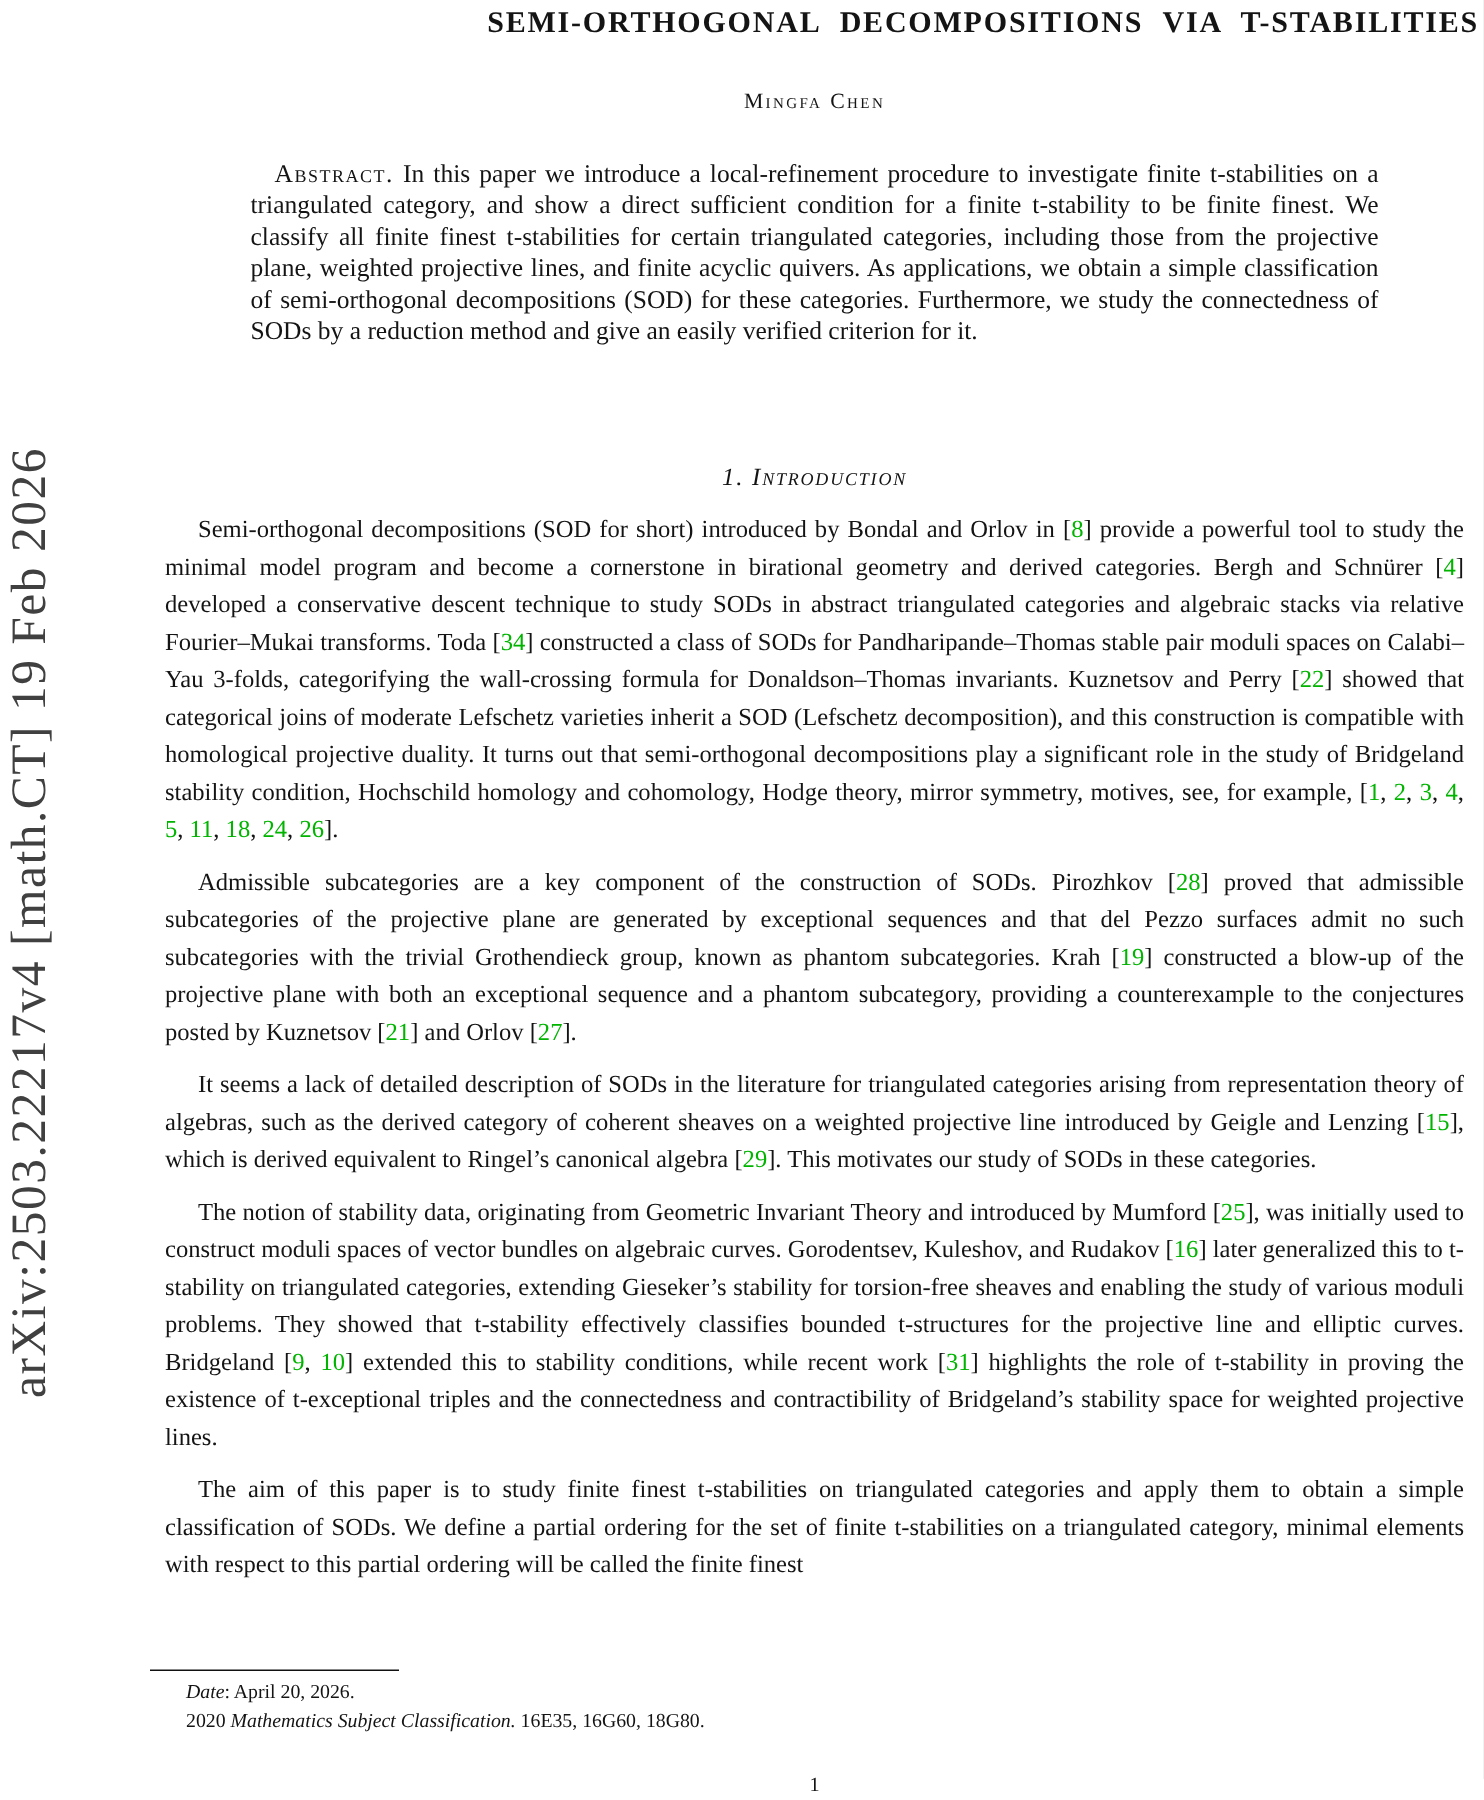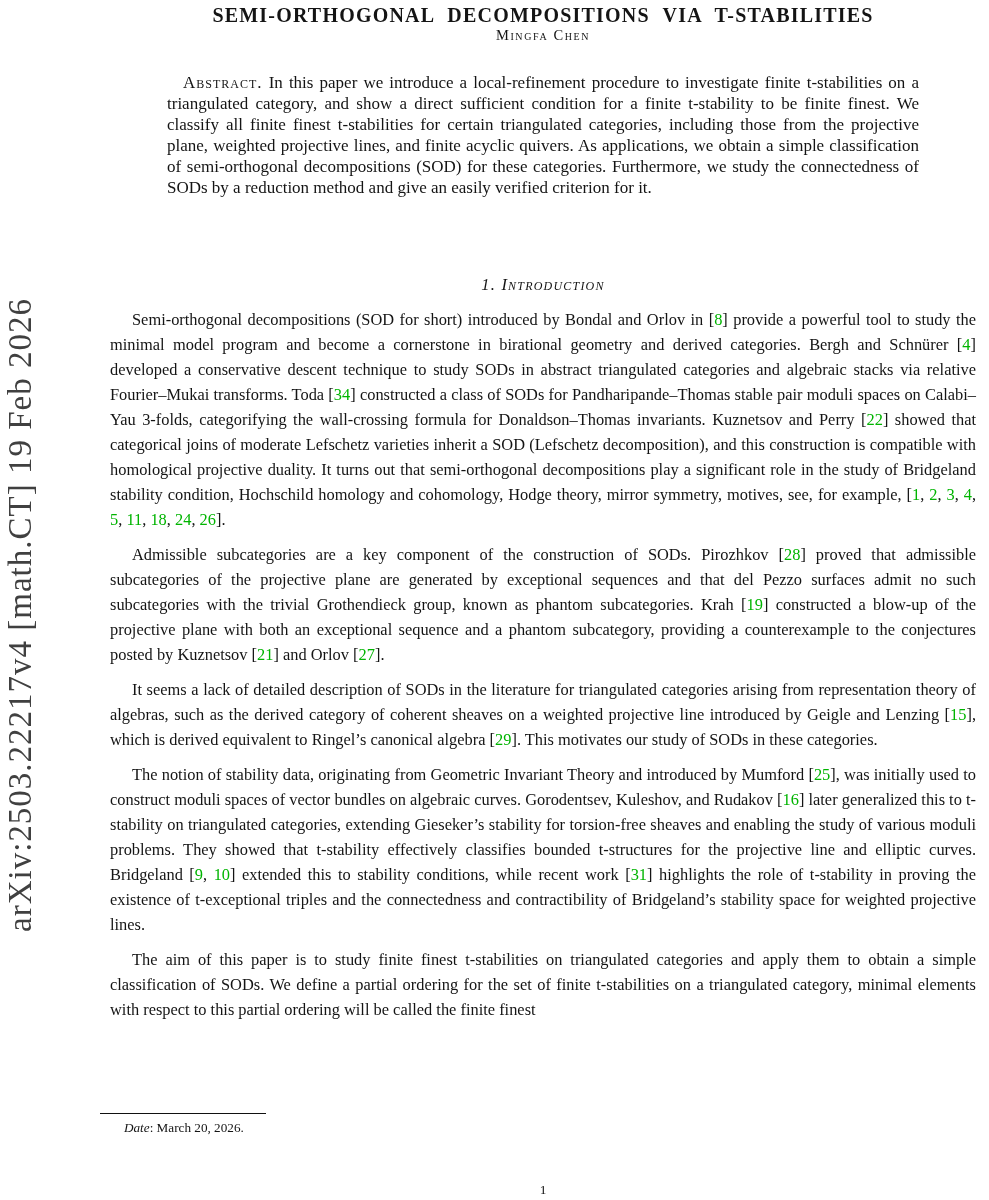--- a/index.html
+++ b/index.html
@@ -27,28 +27,29 @@
     color: #404040;
   }
   .content {
     position: absolute;
     left: 100px;
     top: 0;
     width: 886px;
   }
   .title {
     padding-top: 3px;
-    text-align: center;
+    text-align: right;
     font-size: 20px;
     font-weight: bold;
     letter-spacing: 1.2px;
     word-spacing: 7px;
     line-height: 1.2;
   }
   .author {
+    margin-top: 33px;
     text-align: center;
     font-variant: small-caps;
     font-size: 14.5px;
     letter-spacing: 1.6px;
     font-family: Liberation Serif, serif;
   }
   .abstract {
     margin: 28px auto 0 auto;
     width: 752px;
     min-height: 128px;
@@ -127,18 +128,19 @@
         <p class="para"><span>Admissible subcategories are a key component of the construction of SODs. Pirozhkov [</span><span class="cite" style="color: rgb(0, 180, 0);">28</span><span>] proved that admissible subcategories of the projective plane are generated by exceptional sequences and that del Pezzo surfaces admit no such subcategories with the trivial Grothendieck group, known as phantom subcategories. Krah [</span><span class="cite" style="color: rgb(0, 180, 0);">19</span><span>] constructed a blow-up of the projective plane with both an exceptional sequence and a phantom subcategory, providing a counterexample to the conjectures posted by Kuznetsov [</span><span class="cite" style="color: rgb(0, 180, 0);">21</span><span>] and Orlov [</span><span class="cite" style="color: rgb(0, 180, 0);">27</span><span>].</span></p>
         <p class="para"><span>It seems a lack of detailed description of SODs in the literature for triangulated categories arising from representation theory of algebras, such as the derived category of coherent sheaves on a weighted projective line introduced by Geigle and Lenzing [</span><span class="cite" style="color: rgb(0, 180, 0);">15</span><span>], which is derived equivalent to Ringel’s canonical algebra [</span><span class="cite" style="color: rgb(0, 180, 0);">29</span><span>]. This motivates our study of SODs in these categories.</span></p>
         <p class="para"><span>The notion of stability data, originating from Geometric Invariant Theory and introduced by Mumford [</span><span class="cite" style="color: rgb(0, 180, 0);">25</span><span>], was initially used to construct moduli spaces of vector bundles on algebraic curves. Gorodentsev, Kuleshov, and Rudakov [</span><span class="cite" style="color: rgb(0, 180, 0);">16</span><span>] later generalized this to t-stability on triangulated categories, extending Gieseker’s stability for torsion-free sheaves and enabling the study of various moduli problems. They showed that t-stability effectively classifies bounded t-structures for the projective line and elliptic curves. Bridgeland [</span><span class="cite" style="color: rgb(0, 180, 0);">9</span><span>, </span><span class="cite" style="color: rgb(0, 180, 0);">10</span><span>] extended this to stability conditions, while recent work [</span><span class="cite" style="color: rgb(0, 180, 0);">31</span><span>] highlights the role of t-stability in proving the existence of t-exceptional triples and the connectedness and contractibility of Bridgeland’s stability space for weighted projective lines.</span></p>
         <p class="para"><span>The aim of this paper is to study finite finest t-stabilities on triangulated categories and apply them to obtain a simple classification of SODs. We define a partial ordering for the set of finite t-stabilities on a triangulated category, minimal elements with respect to this partial ordering will be called the finite finest</span></p>
       </div>
 
   </div>
 
   <div class="footnotes">
     <div class="footnote-rule"></div>
-    <p class="footnote"><span class="it">Date</span><span>: March 20, 2026.</span></p>
+    <p class="footnote"><span class="it">Date</span><span>: April 20, 2026.</span></p>
+    <p class="footnote"><span>2020 </span><span class="it">Mathematics Subject Classification.</span><span> 16E35, 16G60, 18G80.</span></p>
   </div>
 
   <div class="page-number">1</div>
 
 </div>
 
 </body></html>

